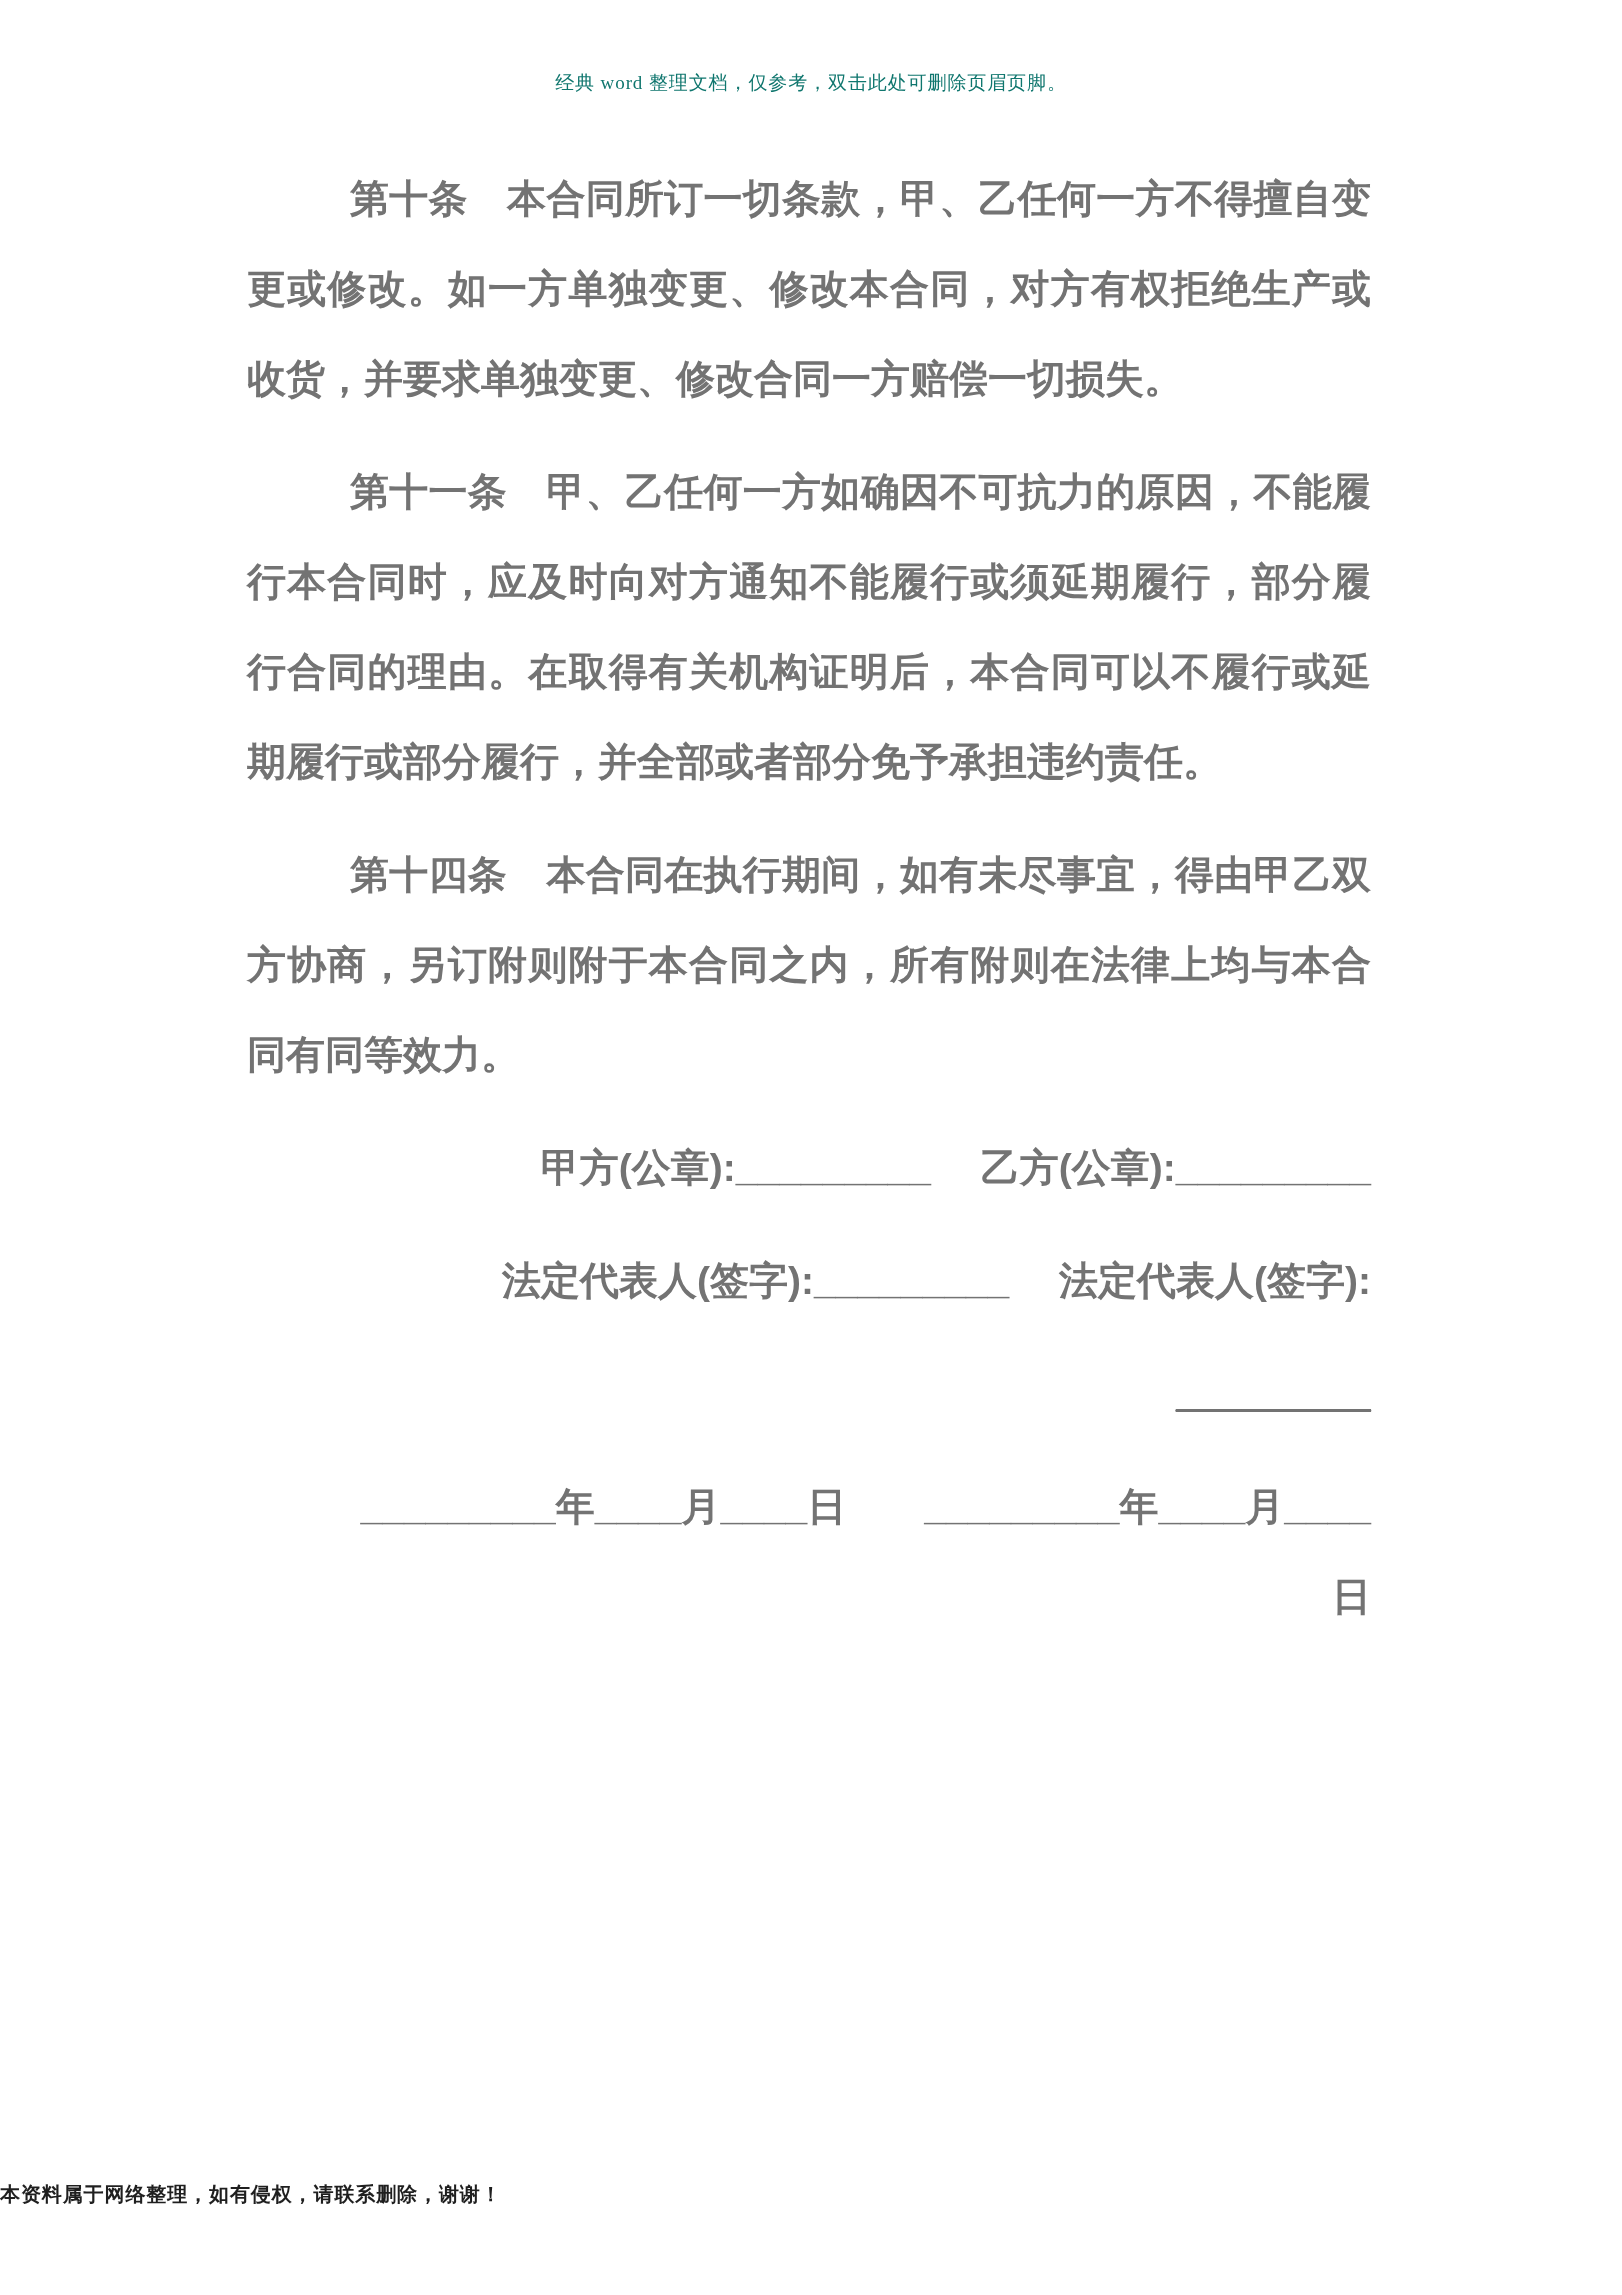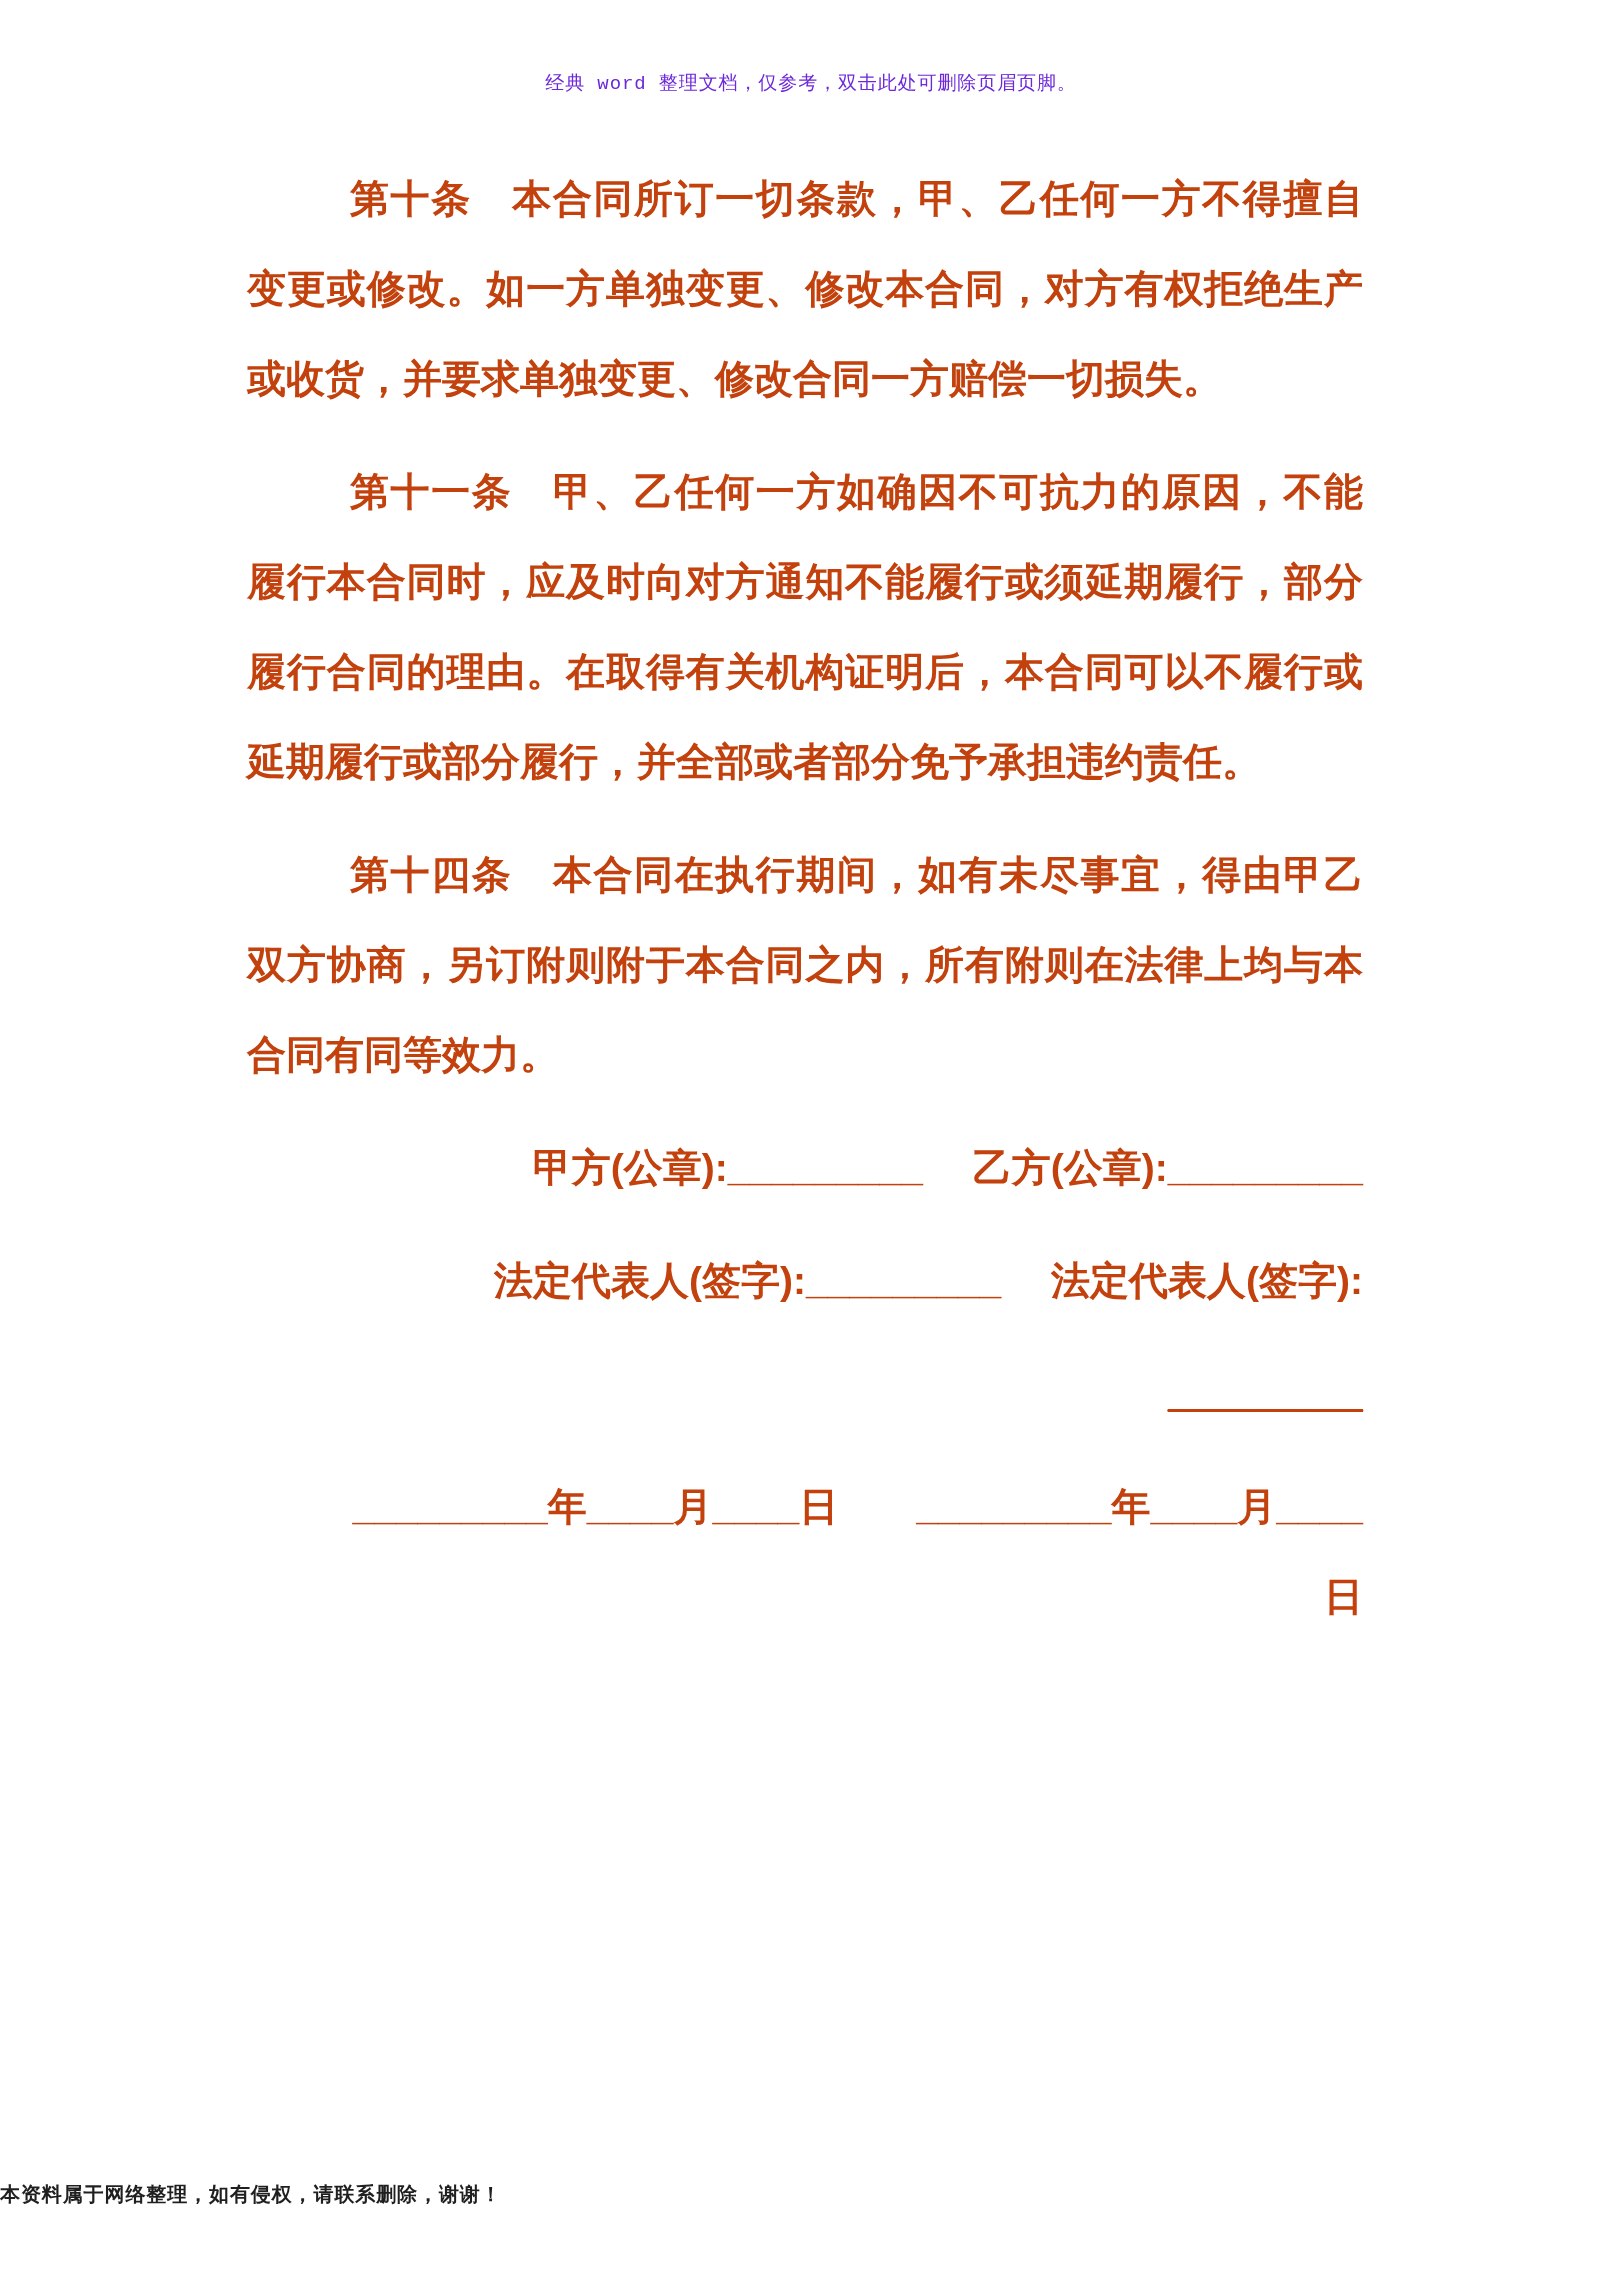--- a/index.html
+++ b/index.html
@@ -16,36 +16,36 @@
     font-family: "Liberation Sans", "DejaVu Sans", sans-serif;
   }
   .page-header {
     position: absolute;
     top: 70px;
     left: 0;
     right: 0;
     text-align: center;
     font-size: 19px;
     font-weight: 400;
-    color: #6d28d9;
-    font-family: Liberation Mono, monospace;
+    color: #0f766e;
+    font-family: Liberation Serif, serif;
     letter-spacing: 0.9px;
   }
   .content {
     position: absolute;
     left: 247px;
     top: 154px;
     width: 1128px;
   }
   .para {
-    margin: 0 12px 23px 0;
+    margin: 0 4px 23px 0;
     font-size: 39px;
     line-height: 90px;
     font-weight: 700;
-    color: #c2410c;
+    color: #737373;
     text-align: justify;
     text-indent: 103px;
     font-family: "Liberation Sans", "DejaVu Sans", sans-serif;
   }
   .para.no-justify {
     text-align: right;
   }
   .para.no-indent {
     text-indent: 0;
     text-decoration: underline;

